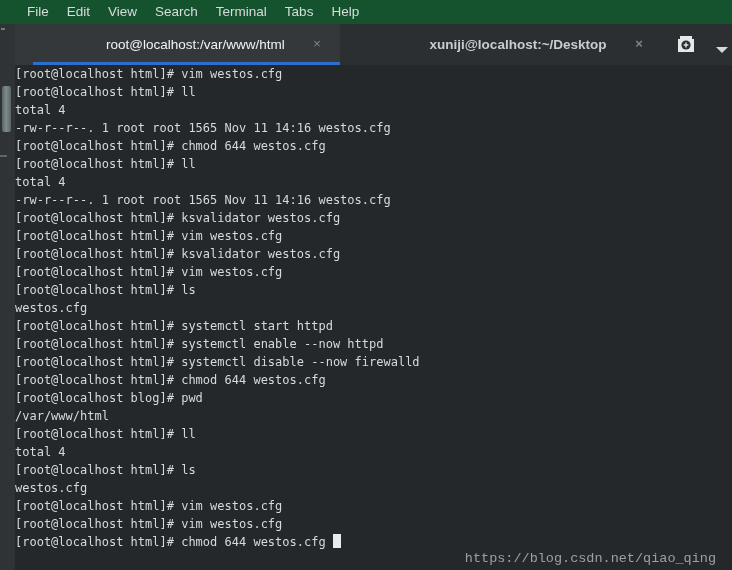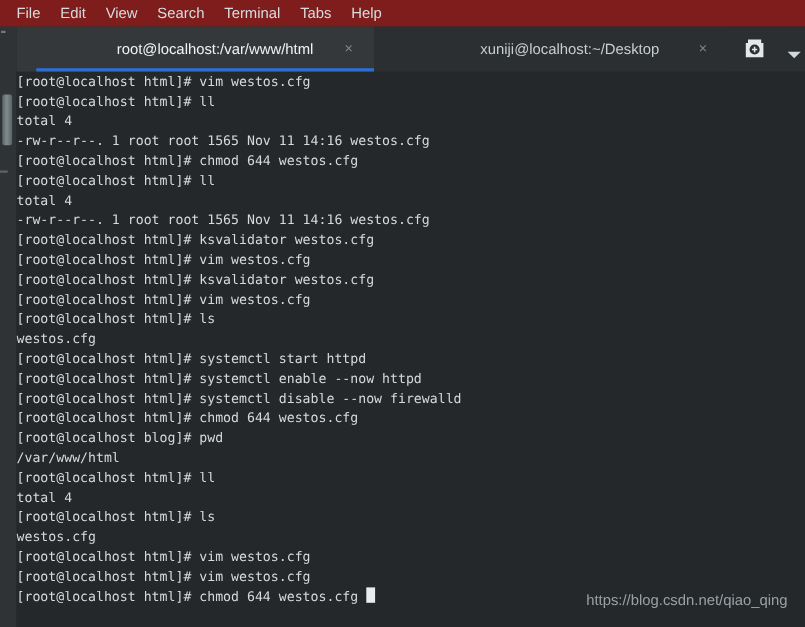--- a/index.html
+++ b/index.html
@@ -60,24 +60,24 @@
     opacity: .6;
   }
 
   
   .menubar {
     position: absolute;
     left: 0;
     top: 0;
     width: 732px;
     height: 24px;
-    background: #7f1d1d;
+    background: #14532d;
     display: flex;
     align-items: center;
-    padding-left: 6px;
+    padding-left: 18px;
     box-sizing: border-box;
     z-index: 5;
   }
   .menu-item {
     color: #d8dcdd;
     font-family: "Liberation Sans", sans-serif;
     font-size: 13.5px;
     line-height: 24px;
     padding: 0 9px;
     white-space: nowrap;
@@ -113,20 +113,21 @@
     left: 18px;
     right: 0px;
     bottom: 0;
     height: 3px;
     background: #2d6fd1;
   }
   .tab-inactive {
     left: 325px;
     width: 320px;
     background: #2b2f31;
+    font-weight: bold;
   }
   .tab-title {
     color: #e2e6e7;
     font-family: "Liberation Sans", sans-serif;
     font-size: 13.5px;
     white-space: nowrap;
     pointer-events: none;
     margin-left: 36px;
   }
   .tab-active .tab-title { color: #f0f3f3; }
@@ -192,23 +193,23 @@
     width: 8px;
     height: 14px;
     background: #e9ecec;
     vertical-align: -2px;
   }
 
   
   .watermark {
     position: absolute;
     right: 16px;
-    bottom: 17px;
+    bottom: 4px;
     color: #9aa1a3;
-    font-family: Liberation Sans, sans-serif;
+    font-family: Liberation Mono, monospace;
     font-size: 13.5px;
     white-space: nowrap;
     z-index: 6;
     pointer-events: none;
   }
 </style>
 </head>
 <body>
 
 <div id="app">

